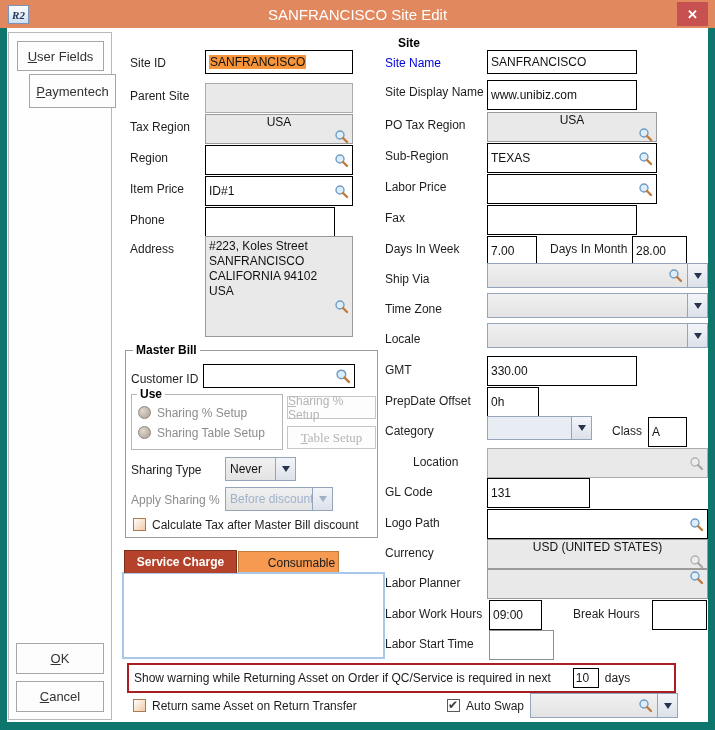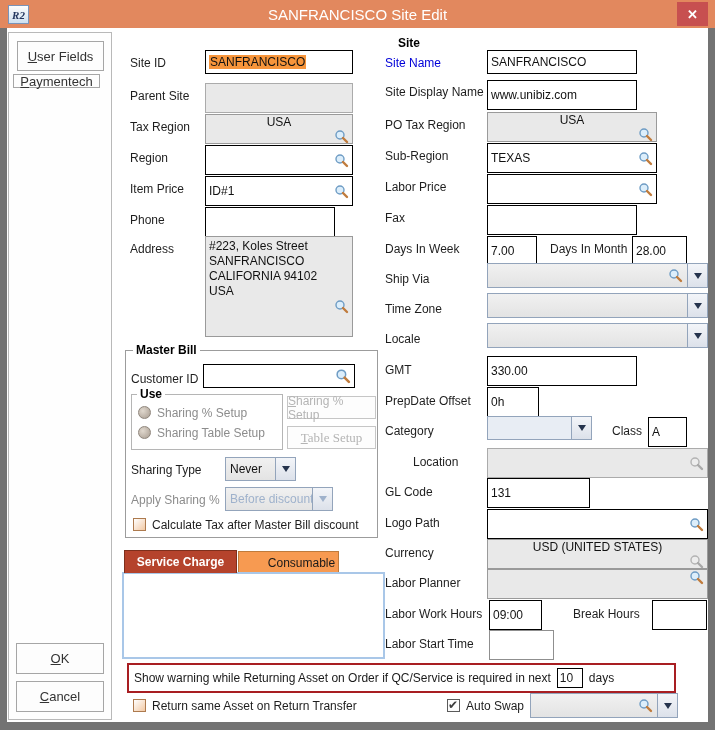--- a/index.html
+++ b/index.html
@@ -1,17 +1,17 @@
 <!DOCTYPE html>
 <html><head>
 <meta charset="utf-8">
 <style>
   html,body{margin:0;padding:0;}
   body{font-family:"Liberation Sans", sans-serif;-webkit-font-smoothing:antialiased;}
-  .window{position:relative;width:715px;height:730px;background:#737373;overflow:hidden;}
+  .window{position:relative;width:715px;height:730px;background:#0f766e;overflow:hidden;}
   .titlebar{position:absolute;left:0;top:0;width:715px;height:28px;background:#E2885E;display:flex;align-items:center;}
   .appicon{position:absolute;left:8px;top:5px;width:21px;height:19px;background:linear-gradient(#FDFDFD,#CFE0EF);
     border:1px solid #7A93B8;box-sizing:border-box;color:#23365E;font:italic bold 11px "Liberation Serif",serif;
     display:flex;align-items:center;justify-content:center;}
   .title{position:absolute;left:0;width:715px;text-align:center;color:#FFFFFF;font-size:15px;top:6px;}
   .closebtn{position:absolute;right:7px;top:2px;width:31px;height:24px;background:#C75050;color:#fff;
     display:flex;align-items:center;justify-content:center;font-size:13px;font-weight:bold;cursor:default;}
   .content{position:absolute;left:7px;top:28px;width:701px;height:694px;background:#FFFFFF;}
   .lbl{position:absolute;font-size:12px;color:#1E1E1E;white-space:nowrap;}
   .lbl.dis{color:#8C8C8C;}
@@ -52,21 +52,21 @@
   .radio{position:absolute;width:13px;height:13px;border-radius:50%;box-sizing:border-box;
     border:1px solid #8F867C;background:radial-gradient(circle at 35% 35%,#E0D8CE,#A89C90);}
   
   .tab{position:absolute;box-sizing:border-box;display:flex;align-items:center;justify-content:center;font-size:12px;}
   .tab.active{background:#B5432C;color:#fff;font-weight:bold;border:1px solid #7E2F1C;border-bottom:none;z-index:3;}
   .tab.inactive{background:#F79A51;color:#1A1A1A;border:1px solid #BF7B3C;border-bottom:none;}
   .scpanel{position:absolute;box-sizing:border-box;border:2px solid #A9C7E8;background:#FFFFFF;z-index:2;}
   .warnbox{position:absolute;box-sizing:border-box;border:2px solid #A81E22;display:flex;align-items:center;
     padding-left:5px;font-size:12px;color:#1A1A1A;gap:6px;}
   .warnfld{width:26px;height:20px;border:1px solid #000;box-sizing:border-box;display:flex;align-items:center;
-    padding:0 2px;font-size:12px;background:#fff;}
+    padding:0 2px;font-size:12px;background:#fff;margin-left:16px;}
   .sidebar{position:absolute;left:1px;top:4px;width:104px;height:688px;border:1px solid #B9B9B9;background:#FEFEFE;box-sizing:border-box;}
 </style>
 </head>
 <body>
 
 <div class="window">
 
   <div class="titlebar">
     <div class="appicon">R2</div>
     <div class="title">SANFRANCISCO Site Edit</div>
@@ -74,21 +74,21 @@
       <span>✕</span>
     </div>
   </div>
 
   <div class="content">
 
     <div class="sidebar">
       <div class="btnw" style="left:8px;top:8px;width:87px;height:30px;">
         <span class="mn">User Fields</span>
       </div>
-      <div class="btnw" style="left:4px;top:41px;width:87px;height:14px;">
+      <div class="btnw" style="left:20px;top:41px;width:87px;height:34px;">
         <span class="mn">Paymentech</span>
       </div>
       <div class="btnw" style="left:7px;top:610px;width:88px;height:31px;">
         <span class="mn">OK</span>
       </div>
       <div class="btnw" style="left:7px;top:648px;width:88px;height:31px;">
         <span class="mn">Cancel</span>
       </div>
     </div>
 

